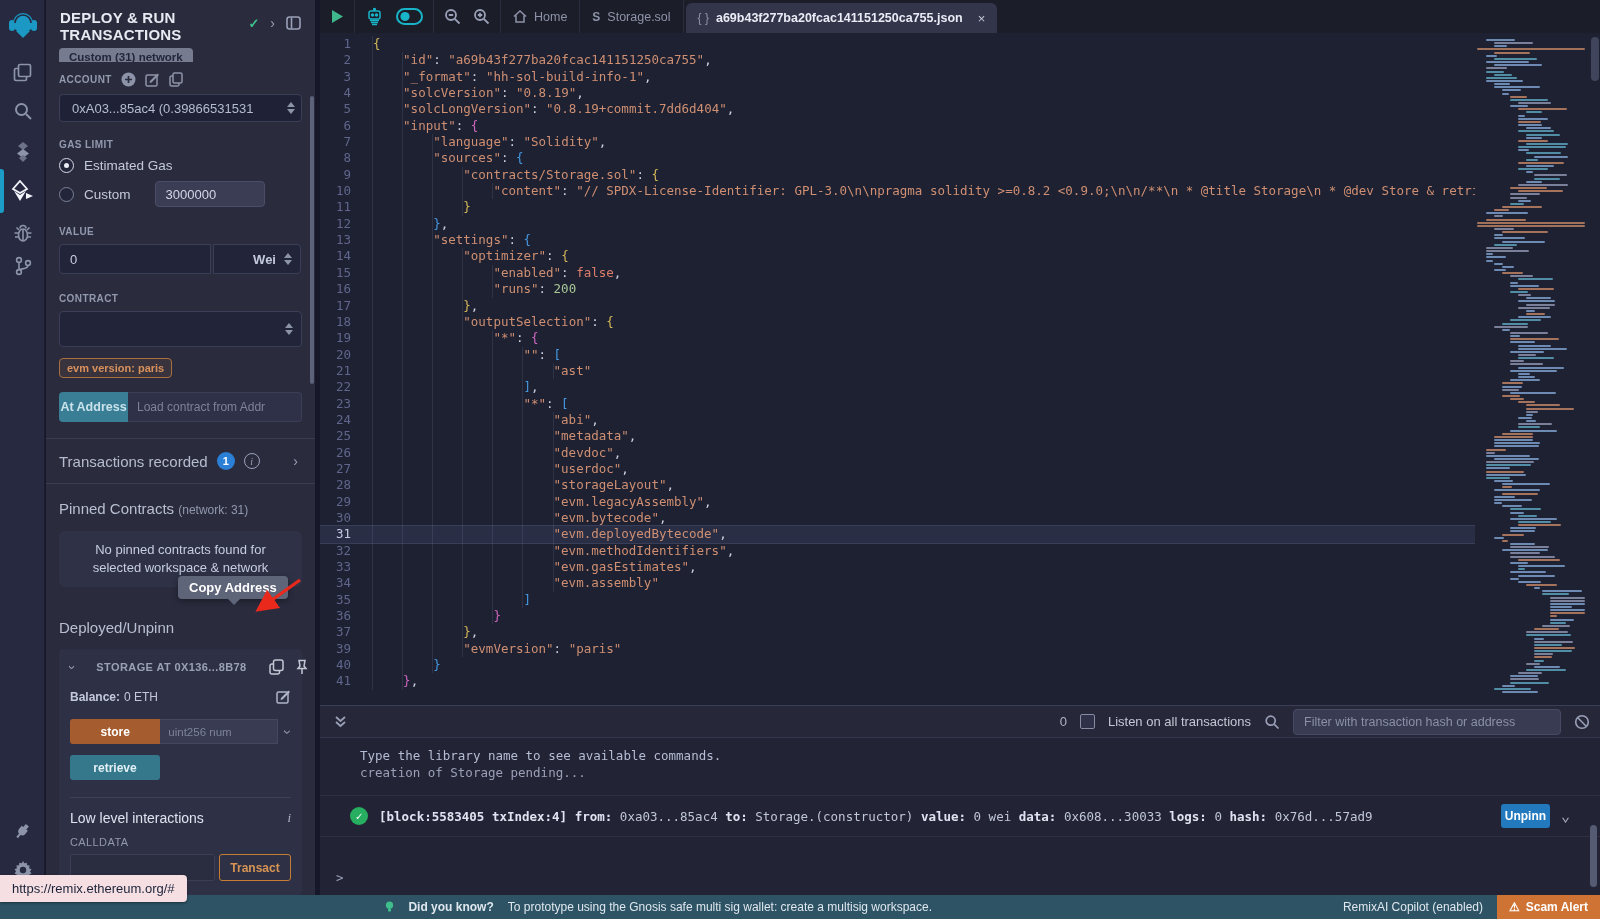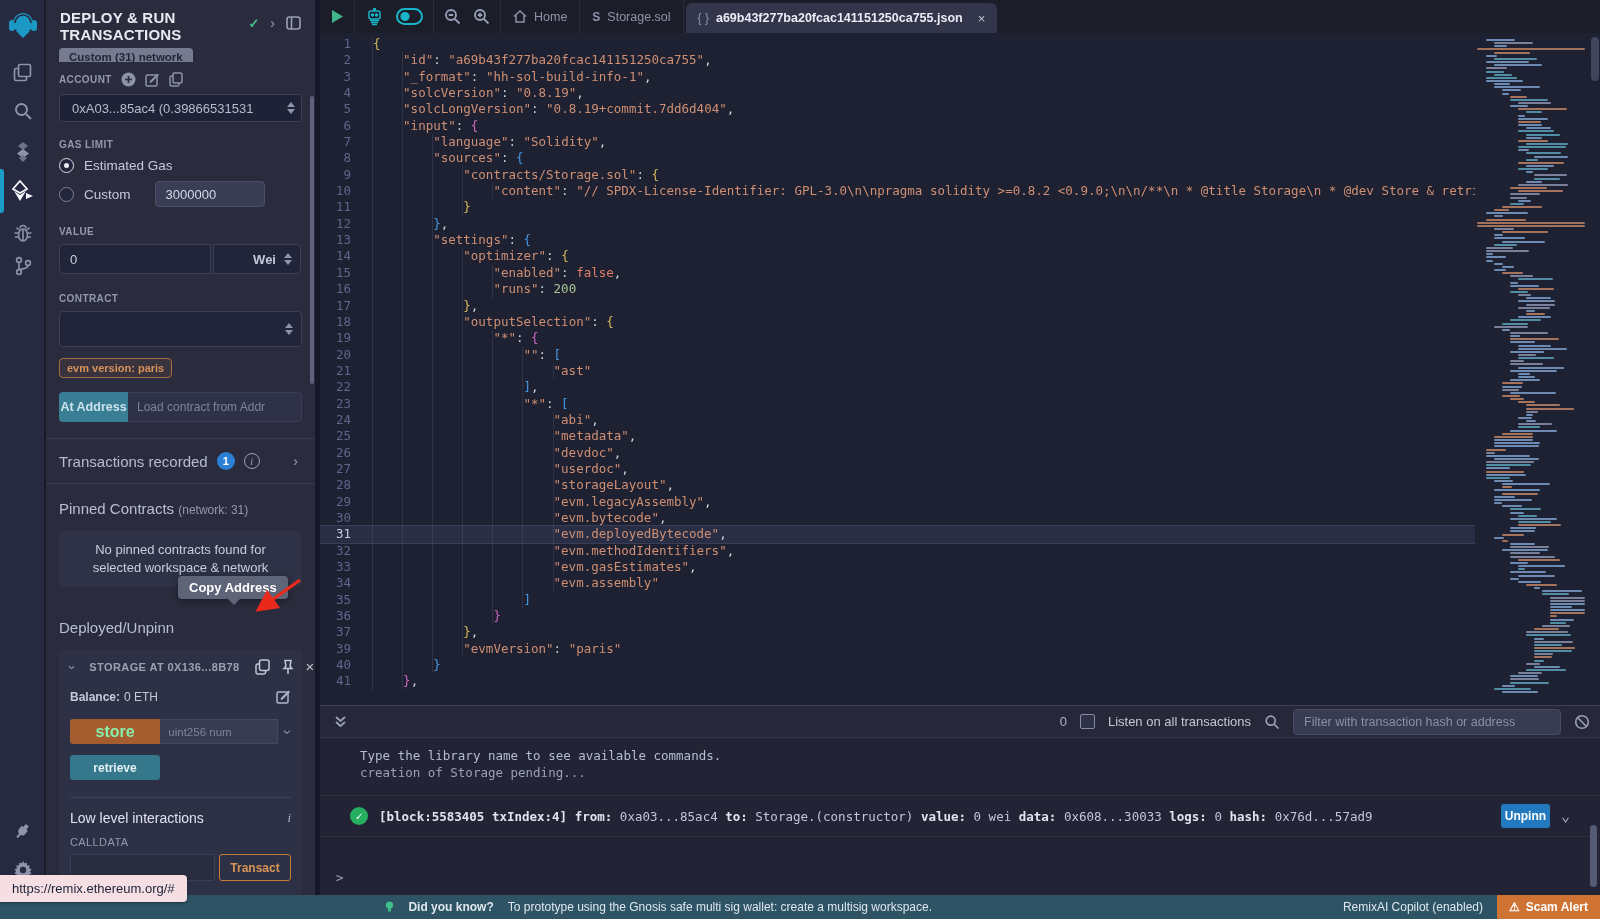--- a/index.html
+++ b/index.html
@@ -49,27 +49,27 @@
   .txrec-title { color:#b6bccf; font-size:15px; }
   .count-badge { width:18px; height:18px; border-radius:50%; background:#2b7fd4; color:#fff; font-size:11px; font-weight:bold; display:flex; align-items:center; justify-content:center; }
   .info-ico { width:16px; height:16px; border-radius:50%; border:1px solid #9aa0b8; color:#9aa0b8; font-size:10px; display:flex; align-items:center; justify-content:center; font-style:italic; font-family:"Liberation Serif", serif; }
   .chev { color:#9aa0b8; font-size:14px; }
   .chev-right { margin-left:auto; margin-right:4px; }
   .pinned-head { margin-top:16px; color:#b9bfd2; font-size:15px; }
   .pinned-head .small { font-size:12px; color:#9298ad; }
   .empty-box { margin-top:14px; background:#2f3246; border-radius:6px; padding:10px 8px; text-align:center; color:#c7cde0; font-size:13px; line-height:18px; }
   .deployed-head { margin-top:32px; color:#b9bfd2; font-size:15px; }
   .contract-card { margin-top:13px; background:#2e3145; border-radius:4px; padding:10px 11px 14px 11px; }
-  .card-head { display:flex; align-items:center; gap:15px; color:#9ba1b5; }
+  .card-head { display:flex; align-items:center; gap:22px; color:#9ba1b5; }
   .card-title { font-size:11px; font-weight:bold; letter-spacing:.4px; color:#9ba1b5; flex:1; white-space:nowrap; }
   .card-icons { display:flex; gap:11px; align-items:center; color:#aeb4c9; }
   .bal-row { display:flex; align-items:center; margin-top:14px; color:#c3c9da; font-size:12px; }
   .bal-row b { margin-right:4px; }
   .func-row { display:flex; align-items:center; margin-top:15px; gap:0; }
-  .store-btn { width:100px; height:25px; background:#a55c2e; border:none; border-radius:3px 0 0 3px; color:#86efac; font-weight:bold; font-size:16px; }
+  .store-btn { width:100px; height:25px; background:#a55c2e; border:none; border-radius:3px 0 0 3px; color:#ffffff; font-weight:bold; font-size:12px; }
   .store-input { width:118px; height:25px; background:#383b52; border:1px solid #43475f; border-left:none; color:#8a8fa5; font-size:11.5px; padding:0 8px; }
   .retrieve-btn { margin-top:11px; width:90px; height:25px; background:#35788c; border:none; border-radius:3px; color:#e3f0f5; font-weight:bold; font-size:12px; }
   .card-div { height:1px; background:#3d415a; margin:17px 0 0 0; }
   .lowlevel-row { display:flex; align-items:center; margin-top:12px; }
   .lowlevel-title { color:#dfe3f0; font-size:14px; flex:1; }
   .calldata-label { margin-top:10px; color:#9298ad; font-size:11px; letter-spacing:.4px; }
   .calldata-row { display:flex; margin-top:6px; gap:4px; }
   .calldata-input { flex:1; height:27px; background:#2a2d40; border:1px solid #3a3e57; border-radius:3px; color:#c9cede; font-size:12px; padding:0 8px; min-width:0; }
   .transact-btn { width:72px; height:27px; background:transparent; border:1px solid #c77c35; border-radius:3px; color:#d79454; font-weight:bold; font-size:12px; }
 

